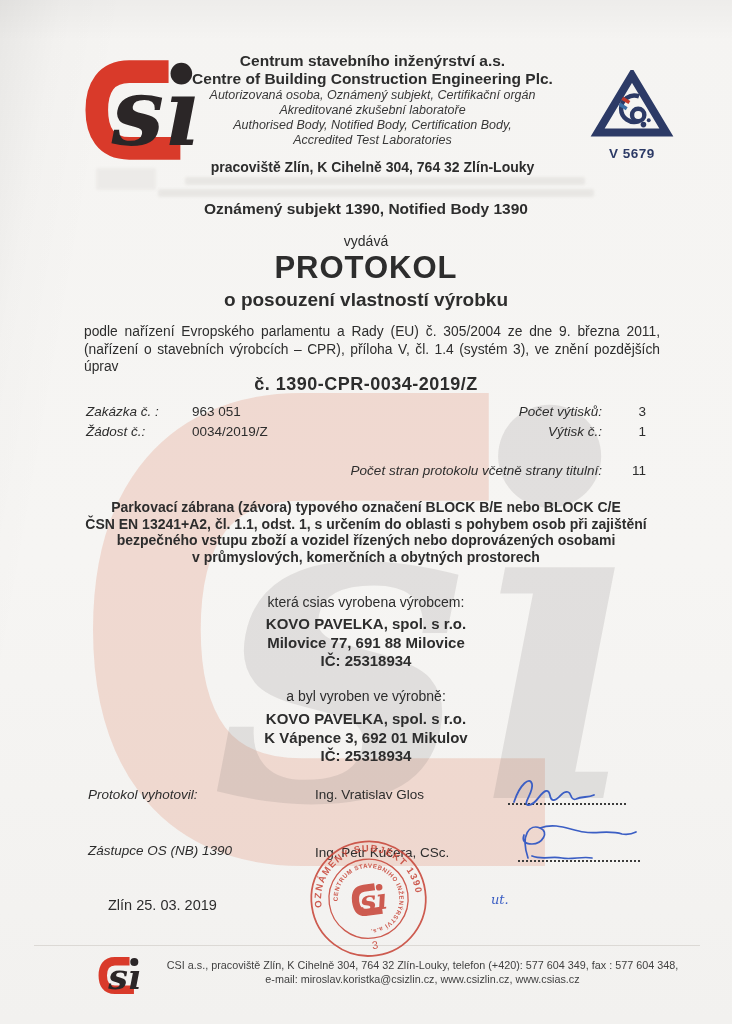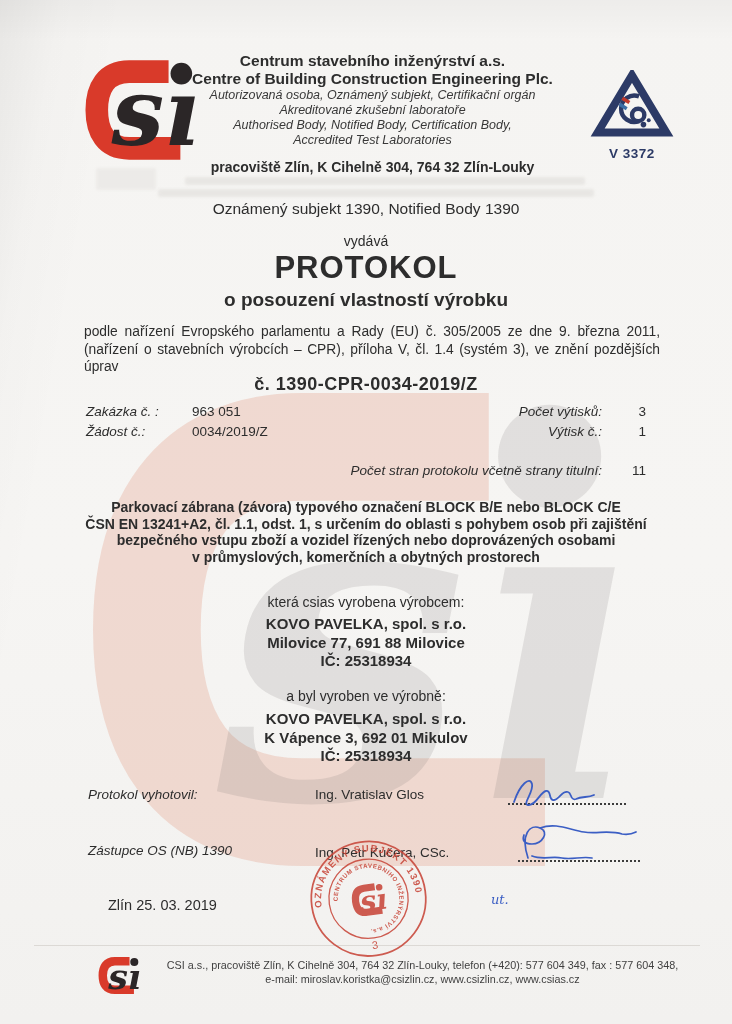--- a/index.html
+++ b/index.html
@@ -25,21 +25,21 @@
   .head-text .role{font-size:12.5px;font-style:italic;line-height:15px;color:#383838;}
   .head-text .work{font-size:14px;font-weight:bold;margin-top:10px;}
 
   .logo-main{left:84px;top:58px;width:118px;height:104px;}
   .tri-wrap{left:590px;top:70px;width:84px;text-align:center;}
   .tri-code{font-size:13.5px;font-weight:bold;color:#2c3a66;letter-spacing:.5px;margin-top:-2px;}
 
   
   .ghost{background:#e4e2df;filter:blur(1.6px);opacity:.75;border-radius:2px;}
 
-  .notified{top:200px;font-size:15.5px;font-weight:normal;}
+  .notified{top:200px;font-size:15.5px;font-weight:bold;}
   .issues{top:233px;font-size:14px;}
   .title{top:250px;font-size:31px;font-weight:bold;letter-spacing:1px;}
   .subtitle{top:289px;font-size:19px;font-weight:bold;}
   .regulation{left:84px;width:576px;top:323px;font-size:13.8px;line-height:17.5px;text-align:justify;}
   .protonum{top:374px;font-size:18px;font-weight:bold;letter-spacing:.5px;}
 
   .meta{left:86px;width:560px;top:404px;font-size:13.5px;}
   .meta .row{display:flex;height:19.5px;align-items:flex-start;}
   .meta .ll{font-style:italic;width:96px;}
   .meta .lv{width:130px;padding-left:10px;}
@@ -104,28 +104,28 @@
   <div class="abs tri-wrap content-z">
     <svg width="84" height="74" viewBox="0 0 90 84">
       <path d="M45 6 L84 71 L6 71 Z" fill="none" stroke="#2c3a66" stroke-width="9" stroke-linejoin="miter"></path>
       <path d="M53 58 A15 15 0 1 1 53 30" fill="none" stroke="#2c3a66" stroke-width="5"></path>
       <circle cx="52" cy="51" r="7" fill="none" stroke="#2c3a66" stroke-width="5"></circle>
       <circle cx="58" cy="62" r="3.2" fill="#2c3a66"></circle>
       <circle cx="64" cy="57" r="2.2" fill="#2c3a66"></circle>
       <path d="M34 32 l8 5" stroke="#c0392b" stroke-width="4"></path>
       <path d="M31 39 l8 5" stroke="#3a6ea5" stroke-width="4"></path>
     </svg>
-    <div class="tri-code">V 3372</div>
+    <div class="tri-code">V 5679</div>
   </div>
 
   <div class="abs center-line notified content-z">Oznámený subjekt 1390, Notified Body 1390</div>
   <div class="abs center-line title content-z">PROTOKOL</div>
   <div class="abs center-line issues content-z">vydává</div>
   <div class="abs center-line subtitle content-z">o posouzení vlastností výrobku</div>
-  <div class="abs regulation content-z">podle nařízení Evropského parlamentu a Rady (EU) č. 305/2005 ze dne 9. března 2011, (nařízení o stavebních výrobcích – CPR), příloha V, čl. 1.4 (systém 3), ve znění pozdějších úprav</div>
+  <div class="abs regulation content-z">podle nařízení Evropského parlamentu a Rady (EU) č. 305/2004 ze dne 9. března 2011, (nařízení o stavebních výrobcích – CPR), příloha V, čl. 1.4 (systém 3), ve znění pozdějších úprav</div>
   <div class="abs center-line protonum content-z">č.  1390-CPR-0034-2019/Z</div>
 
   <div class="abs meta content-z">
     <div class="row">
       <span class="ll">Zakázka č. :</span>
       <span class="lv">963 051</span>
       <span class="sp"></span>
       <span class="rl">Počet výtisků:</span>
       <span class="rv">3</span>
     </div>

